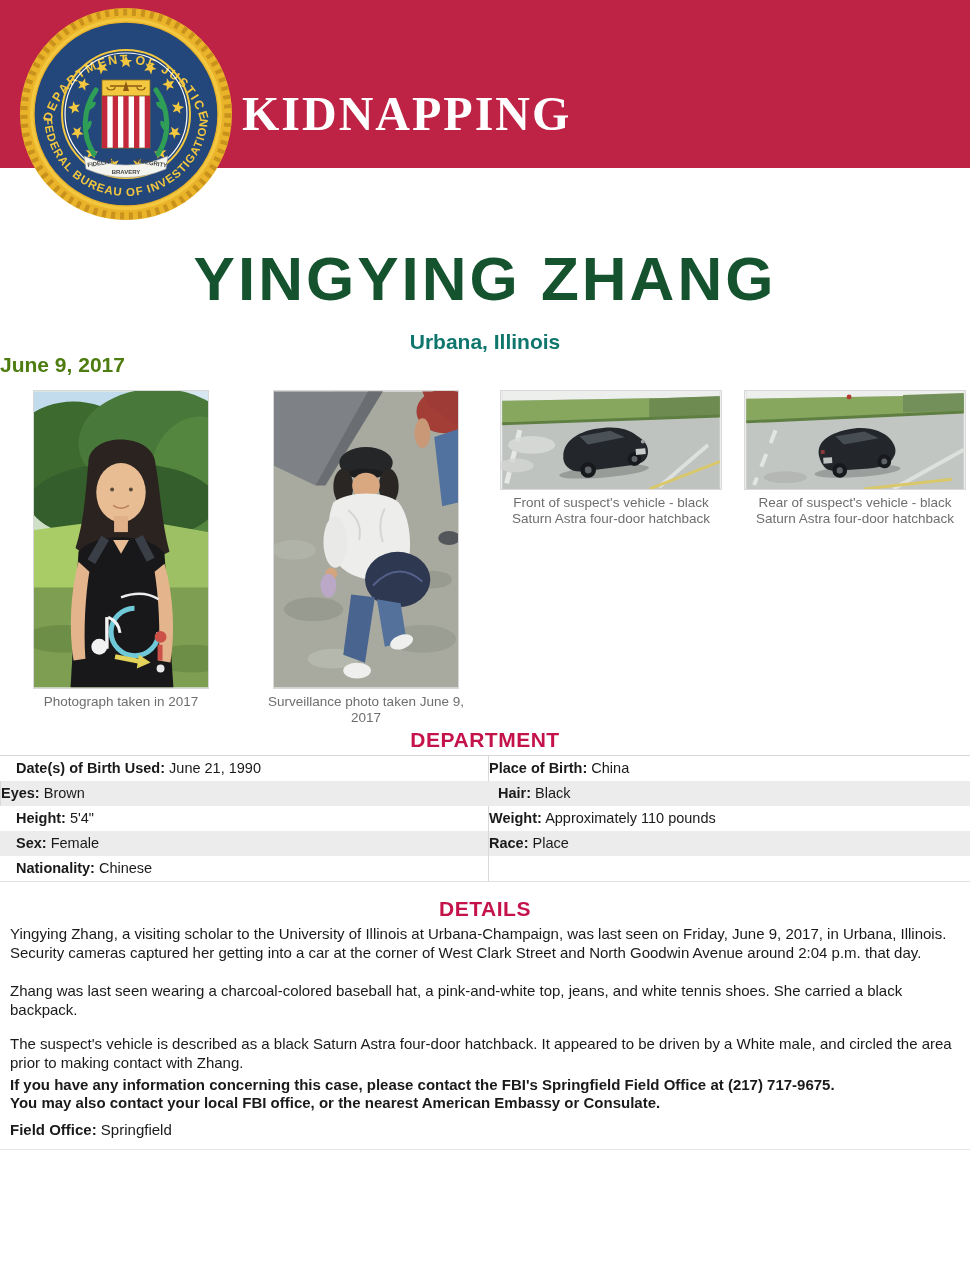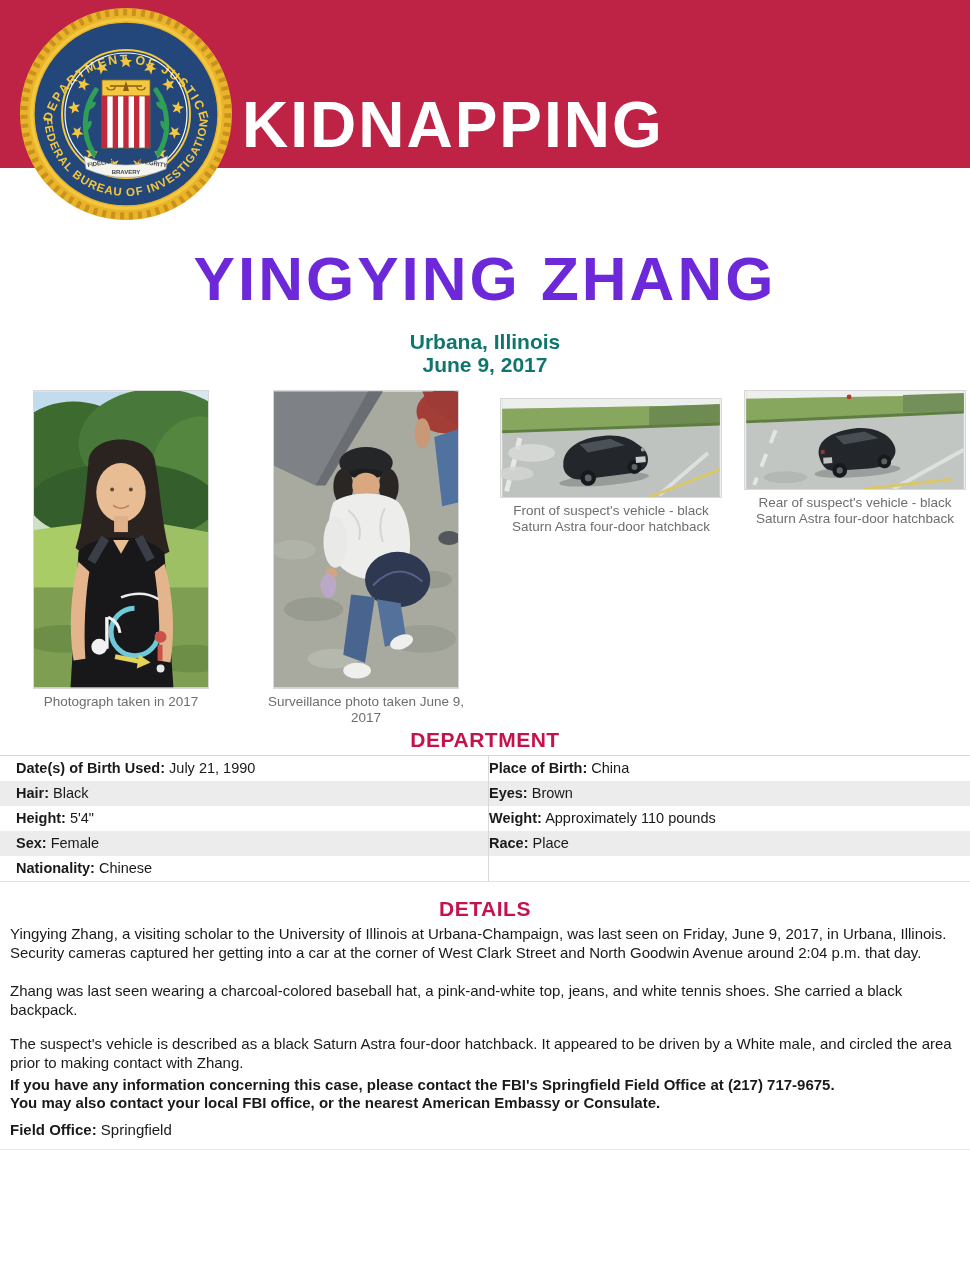--- a/index.html
+++ b/index.html
@@ -3,42 +3,42 @@
 <meta charset="utf-8">
 <style>
   html,body{margin:0;padding:0;background:#ffffff;}
   .page{position:relative;width:970px;height:1280px;background:#ffffff;overflow:hidden;
         font-family:"Liberation Sans", sans-serif;color:#1a1a1a;}
 
   
   .banner{position:relative;width:970px;height:168px;background:#BE2244;}
   .banner-title{position:absolute;left:242px;top:0;height:168px;line-height:164px;
 o        margin:0;}
-  .banner-title{font-family:Liberation Sans, sans-serif;font-weight:700;font-size:64px;
+  .banner-title{font-family:Liberation Serif, serif;font-weight:700;font-size:48px;
         color:#ffffff;letter-spacing:2px;}
   .seal{position:absolute;left:18px;top:6px;width:216px;height:216px;z-index:5;}
 
   
   .subject-name{margin:78px 0 0 0;text-align:center;font-size:62px;line-height:66px;
-        font-weight:700;letter-spacing:3px;color:#6d28d9;}
+        font-weight:700;letter-spacing:3px;color:#14532d;}
   .subject-sub{margin:18px 0 0 0;text-align:center;font-size:21px;line-height:23px;
         font-weight:700;color:#0f766e;}
-  .subject-sub2{margin:0;text-align:center;font-size:21px;line-height:23px;
-        font-weight:700;color:#0f766e;}
+  .subject-sub2{margin:0;text-align:left;font-size:21px;line-height:23px;
+        font-weight:700;color:#4d7c0f;}
 
   
   .photos{position:relative;margin-top:14px;height:336px;}
   .fig{position:absolute;}
   .fig svg{display:block;border:1px solid #D8D8D8;box-sizing:border-box;background:#eee;}
   .caption{margin-top:5px;text-align:center;font-size:13.5px;line-height:16px;color:#6E6E6E;}
   .caption span{display:block;}
   .fig-portrait{left:33px;top:0;width:176px;}
   .fig-surveillance{left:273px;top:0;width:194px;}
   .fig-surveillance .caption{width:210px;margin-left:-12px;}
-  .fig-vfront{left:500px;top:8px;width:248px;}
+  .fig-vfront{left:500px;top:0;width:248px;}
   .fig-vrear{left:744px;top:0;width:222px;}
   .fig-vfront .caption,.fig-vrear .caption{width:240px;margin-left:-9px;}
 
   
   .sec-head{margin:2px 0 0 0;text-align:center;font-size:21px;line-height:24px;
         font-weight:700;letter-spacing:.5px;color:#C4124B;}
   .sec-head.details-head{margin-top:15px;}
 
   
   .desc-table{margin-top:3px;border-top:1px solid #D8D8D8;border-bottom:1px solid #E3E3E3;}
@@ -281,26 +281,26 @@
         <span>Rear of suspect's vehicle - black</span>
         <span>Saturn Astra four-door hatchback</span>
       </figcaption>
     </figure>
   </div>
 
   <h3 class="sec-head">DEPARTMENT</h3>
 
   <div class="desc-table">
     <div class="desc-row">
-      <div class="cell cell-l"><span class="lbl">Date(s) of Birth Used:</span> <span>July 21, 1990</span></div>
+      <div class="cell cell-l"><span class="lbl">Date(s) of Birth Used:</span> <span>June 21, 1990</span></div>
       <div class="cell cell-r"><span class="lbl">Place of Birth:</span> <span>China</span></div>
     </div>
     <div class="desc-row">
+      <div class="cell cell-r"><span class="lbl">Eyes:</span> <span>Brown</span></div>
       <div class="cell cell-l"><span class="lbl">Hair:</span> <span>Black</span></div>
-      <div class="cell cell-r"><span class="lbl">Eyes:</span> <span>Brown</span></div>
     </div>
     <div class="desc-row">
       <div class="cell cell-l"><span class="lbl">Height:</span> <span>5'4"</span></div>
       <div class="cell cell-r"><span class="lbl">Weight:</span> <span>Approximately 110 pounds</span></div>
     </div>
     <div class="desc-row">
       <div class="cell cell-l"><span class="lbl">Sex:</span> <span>Female</span></div>
       <div class="cell cell-r"><span class="lbl">Race:</span> <span>Place</span></div>
     </div>
     <div class="desc-row">

